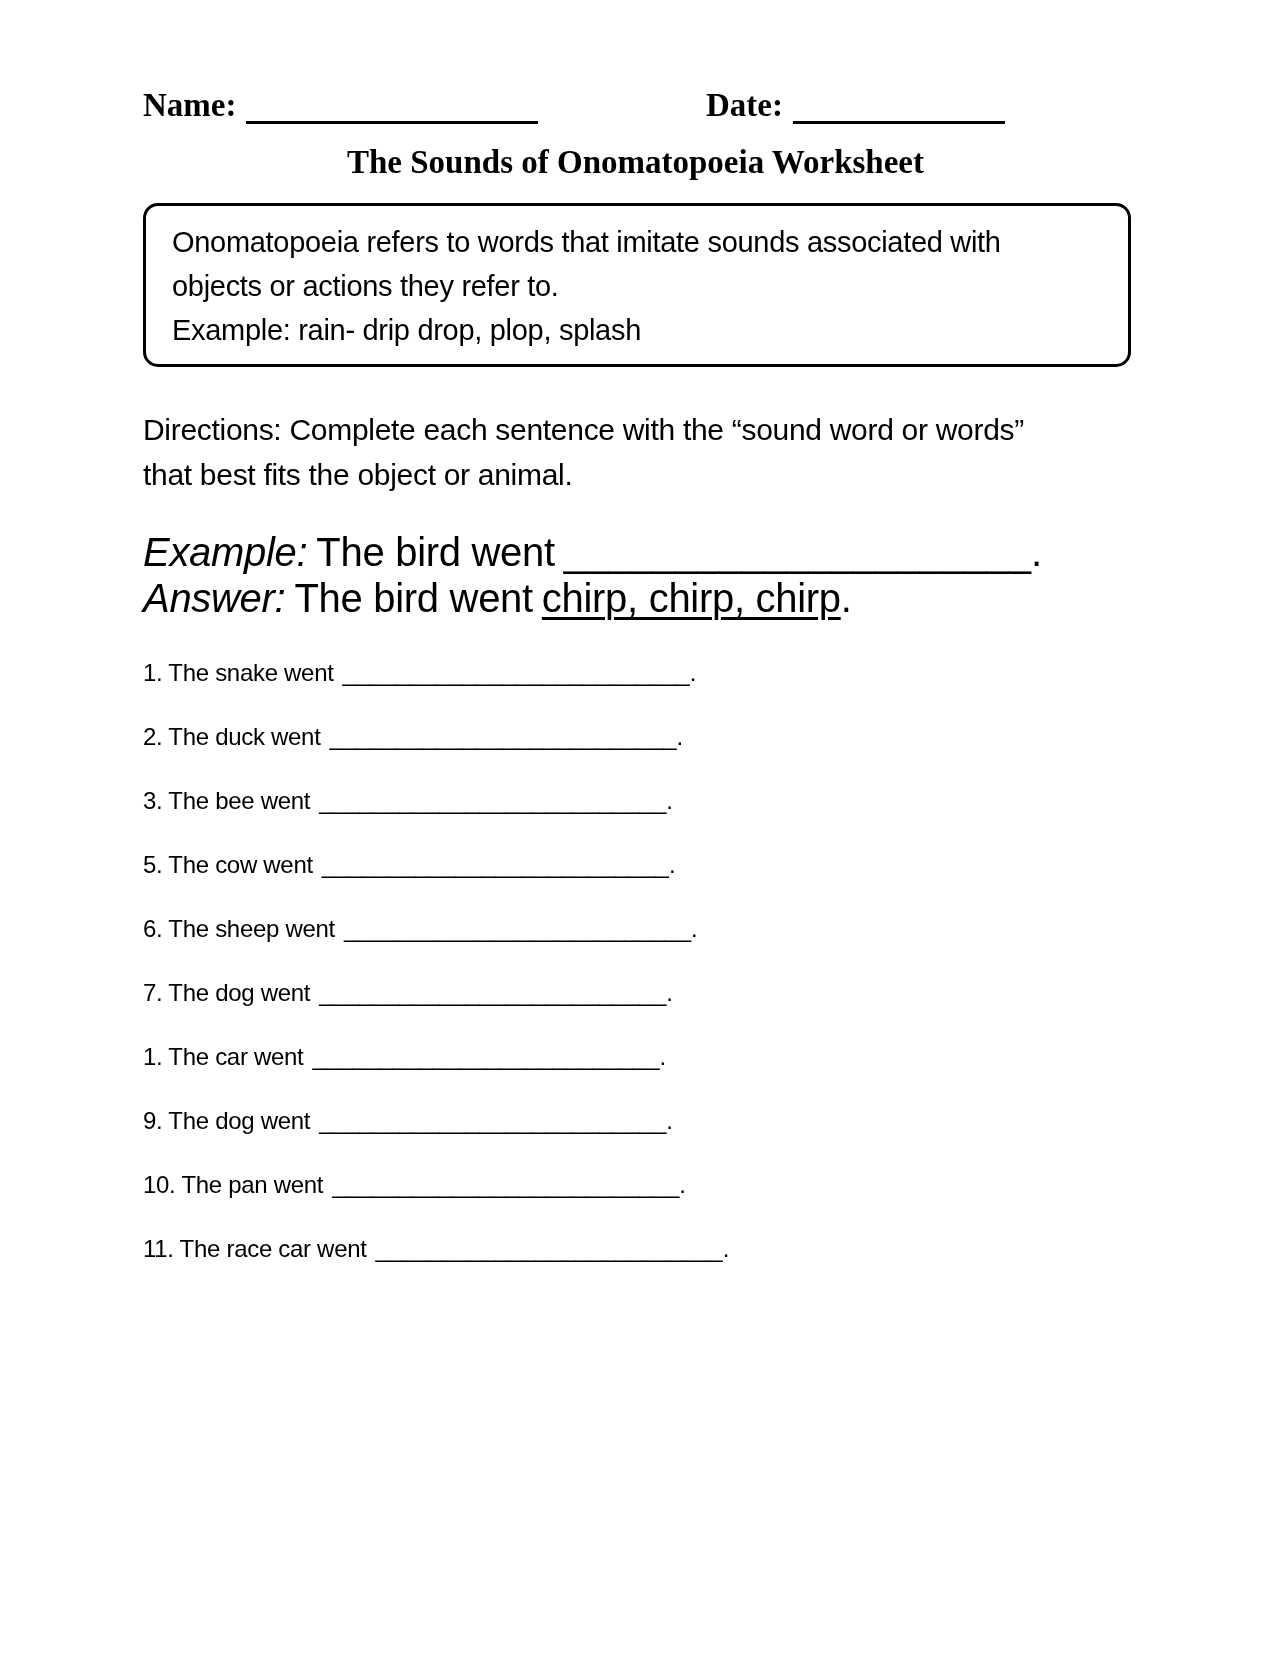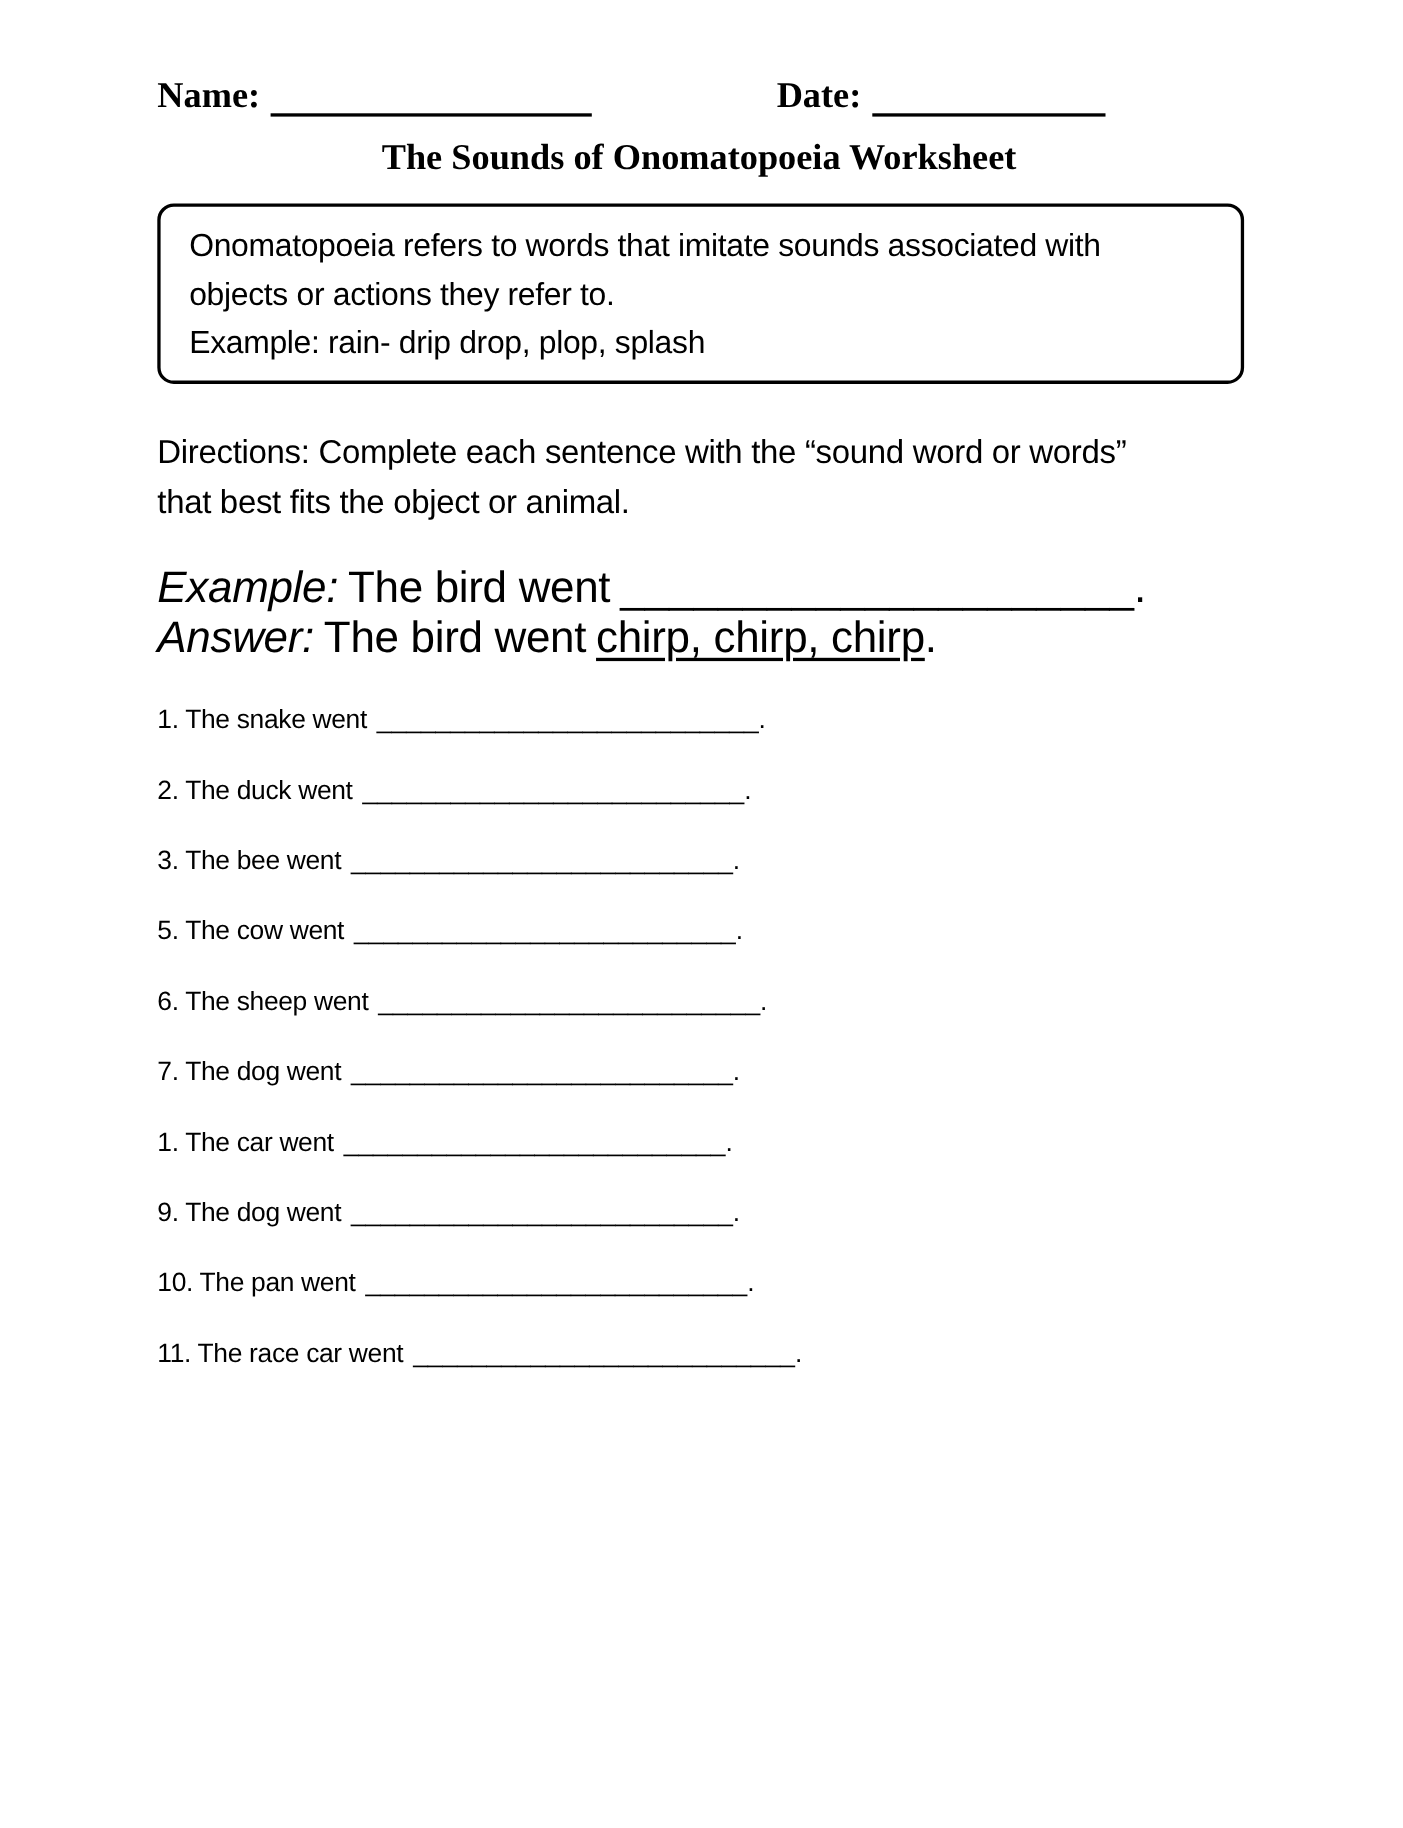--- a/index.html
+++ b/index.html
@@ -1,21 +1,21 @@
 <!DOCTYPE html>
 <html><head>
 <meta charset="utf-8">
 <style>
   html,body { margin:0; padding:0; background:#ffffff; }
   .page {
     position:relative;
     width:1275px; height:1364px;
     background:#ffffff;
     box-sizing:border-box;
-    padding:68px 147px 0 143px;
+    padding:86px 147px 0 143px;
     font-family:"Liberation Sans", sans-serif;
     color:#000;
     letter-spacing:-0.3px;
     overflow:hidden;
   }
   
   .header-row { display:flex; justify-content:space-between; width:862px; }
   .field { display:flex; align-items:flex-end; }
   .serif-label {
     font-family:"Liberation Serif", serif;

